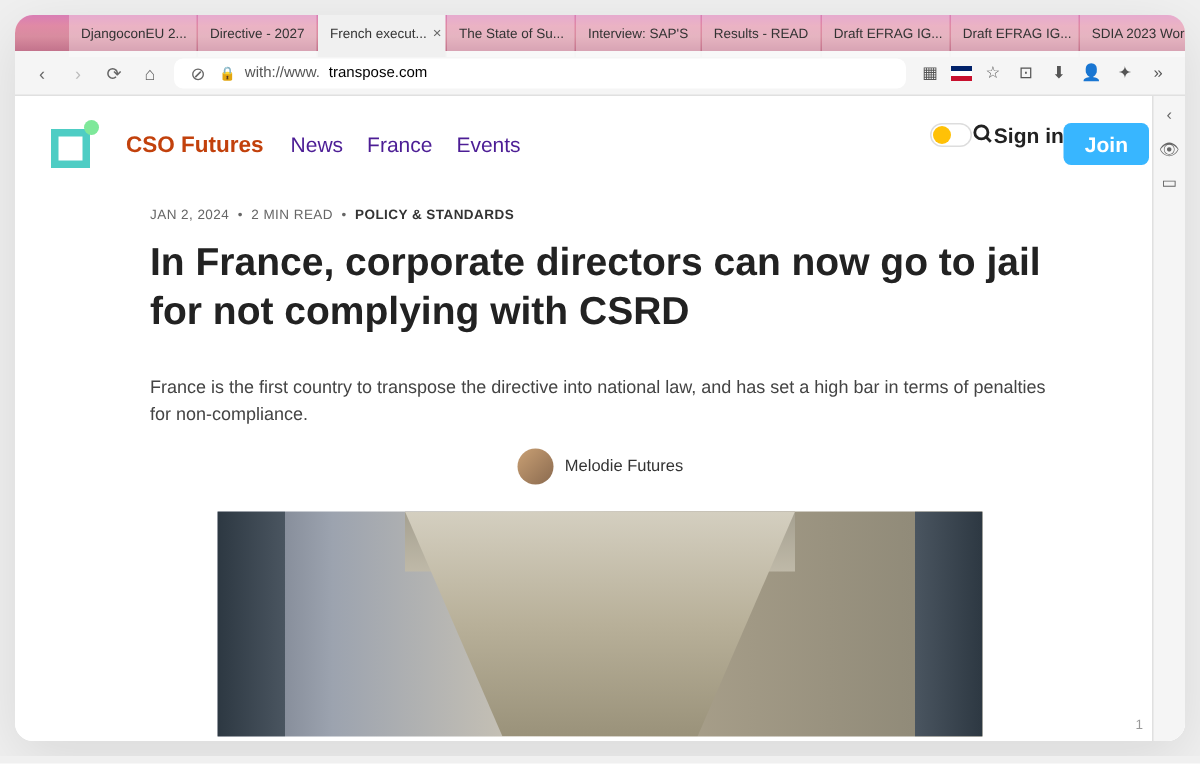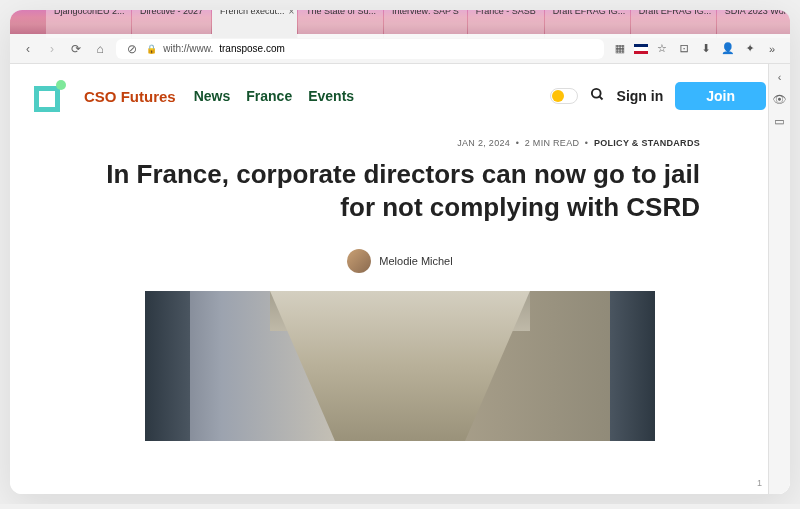--- a/index.html
+++ b/index.html
@@ -2,46 +2,46 @@
 <html><head>
 <meta charset="utf-8">
 <style>
 *{margin:0;padding:0;box-sizing:border-box;font-family:-apple-system,BlinkMacSystemFont,"Segoe UI",Helvetica,Arial,sans-serif}
 body{background:#f0f0f0;display:flex;justify-content:center;padding:10px}
 .window{width:800px;background:#fff;border-radius:12px;box-shadow:0 10px 40px rgba(0,0,0,0.1);overflow:hidden;position:relative}
 .titlebar{background:linear-gradient(180deg,#d97eb5 0%,#e08aa5 30%,#d88c9f 60%,#c3738c 100%);height:24px;display:flex;align-items:center;padding:0 8px;gap:6px}
 .tl-dot{width:10px;height:10px;border-radius:50%}
 .td-r{background:#ff5f57}.td-y{background:#febc2e}.td-g{background:#28c840}
 .tabs{flex:1;display:flex;gap:1px;margin-left:10px;height:100%;align-items:center}
-.tab{background:rgba(255,255,255,0.35);height:32px;padding:0 8px;font-size:9px;color:#333;display:flex;gap:4px;border-radius:3px 3px 0 0;max-width:85px;overflow:hidden;white-space:nowrap}
+.tab{background:rgba(255,255,255,0.35);height:32px;padding:0 8px;font-size:9px;color:#333;display:flex;align-items:center;gap:4px;border-radius:3px 3px 0 0;max-width:85px;overflow:hidden;white-space:nowrap}
 .tab.active{background:#f0f0f0}
 .tab-close{font-size:10px;color:#666}
 .addrbar{background:#f5f5f5;height:30px;display:flex;align-items:center;padding:0 10px;gap:8px;border-bottom:1px solid #e0e0e0}
 .ab-btn{width:16px;height:16px;display:flex;align-items:center;justify-content:center;color:#666;font-size:12px}
 .url-box{flex:1;background:#fff;border-radius:6px;height:20px;display:flex;align-items:center;padding:0 8px;font-size:10px;color:#555;gap:6px}
 .lock{font-size:9px}
 .url-domain{color:#000;font-weight:500}
 .addr-right{display:flex;gap:6px;align-items:center}
 .flag{width:14px;height:10px;background:linear-gradient(180deg,#012169 33%,#fff 33%,#fff 66%,#c8102e 66%);font-size:8px}
 .addr-icon{width:16px;height:16px;display:flex;align-items:center;justify-content:center;color:#555;font-size:11px}
 .content{position:relative;background:#fff;min-height:430px}
 .site-header{display:flex;align-items:center;padding:16px 24px;gap:18px}
 .logo{width:32px;height:32px;position:relative}
 .logo-sq{position:absolute;left:0;bottom:0;width:26px;height:26px;border:5px solid #4ecdc4;background:#fff}
 .logo-dot{position:absolute;right:0;top:0;width:10px;height:10px;border-radius:50%;background:#7ee89a}
 .brand{font-size:15px;font-weight:700;color:#c2410c}
-.nav{display:flex;gap:16px;font-size:14px;font-weight:700;color:#14532d}
+.nav{display:flex;gap:16px;font-size:14px;font-weight:400;color:#4c1d95}
 .nav a{cursor:pointer}
-.header-right{margin-left:auto;display:flex;align-items:center;gap:12px}
+.header-right{margin-left:auto;display:flex;}
 .toggle{width:28px;height:16px;background:#fff;border:1px solid #ddd;border-radius:10px;position:relative}
 .toggle::after{content:'';position:absolute;left:1px;top:1px;width:12px;height:12px;background:#ffc107;border-radius:50%}
 .search{font-size:14px;color:#222}
 .signin{font-size:14px;font-weight:600;color:#222}
-.join-btn{background:#38b6ff;color:#fff;padding:6px 31px;border-radius:5px;font-size:14px;font-weight:600}
-.article{text-align:right;padding:10px 90px 0}
+.join-btn{background:#38b6ff;color:#fff;padding:6px 14px;border-radius:5px;font-size:14px;font-weight:600}
+.article{text-align:left;padding:10px 90px 0}
 .meta{font-size:9px;color:#666;text-transform:uppercase;letter-spacing:0.3px;margin-bottom:10px}
 .meta .cat{font-weight:700;color:#333}
 .title{font-size:26px;font-weight:800;color:#222;line-height:1.25;margin-bottom:26px}
 .subtitle{font-size:12px;color:#444;line-height:1.5;margin-bottom:14px}
 .author{display:flex;align-items:center;justify-content:center;gap:8px;margin-bottom:18px}
 .avatar{width:24px;height:24px;border-radius:50%;background:linear-gradient(135deg,#c9a074,#8a6a4f)}
 .author-name{font-size:11px;color:#333;font-weight:500}
 .hero{margin:0 auto;width:510px;height:150px;background:linear-gradient(90deg,#6b7280 0%,#9ca3af 15%,#c9c3b5 40%,#a89f8a 60%,#8a8574 100%);position:relative;overflow:hidden}
 .hero::before{content:'';position:absolute;left:0;top:0;width:45px;height:100%;background:linear-gradient(90deg,#2d3842,#4a5560)}
 .hero::after{content:'';position:absolute;right:0;top:0;width:45px;height:100%;background:linear-gradient(90deg,#4a5560,#2d3842)}
@@ -71,21 +71,21 @@
           <span>French execut...</span>
           <span class="tab-close">×</span>
         </div>
       <div class="tab">
           <span>The State of Su...</span>
         </div>
       <div class="tab">
           <span>Interview: SAP'S</span>
         </div>
       <div class="tab">
-          <span>France - SASB</span>
+          <span>Results - READ</span>
         </div>
       <div class="tab">
           <span>Draft EFRAG IG...</span>
         </div>
       <div class="tab">
           <span>Draft EFRAG IG...</span>
         </div>
       <div class="tab">
           <span>SDIA 2023 Wor...</span>
         </div>
@@ -148,23 +148,24 @@
       </div>
     </div>
 
     <div class="article">
       <div class="meta">
         <span>JAN 2, 2024</span> &nbsp;•&nbsp;
         <span>2 MIN READ</span> &nbsp;•&nbsp;
         <span class="cat">POLICY &amp; STANDARDS</span>
       </div>
       <h1 class="title">In France, corporate directors can now go to jail for not complying with CSRD</h1>
+      <p class="subtitle">France is the first country to transpose the directive into national law, and has set a high bar in terms of penalties for non-compliance.</p>
       <div class="author">
         <div class="avatar"></div>
-        <span class="author-name">Melodie Michel</span>
+        <span class="author-name">Melodie Futures</span>
       </div>
       <div class="hero">
         <div class="hero-ceiling"></div>
         <div class="hero-corridor"></div>
       </div>
     </div>
 
     <div class="page-num">1</div>
   </div>
 </div>

